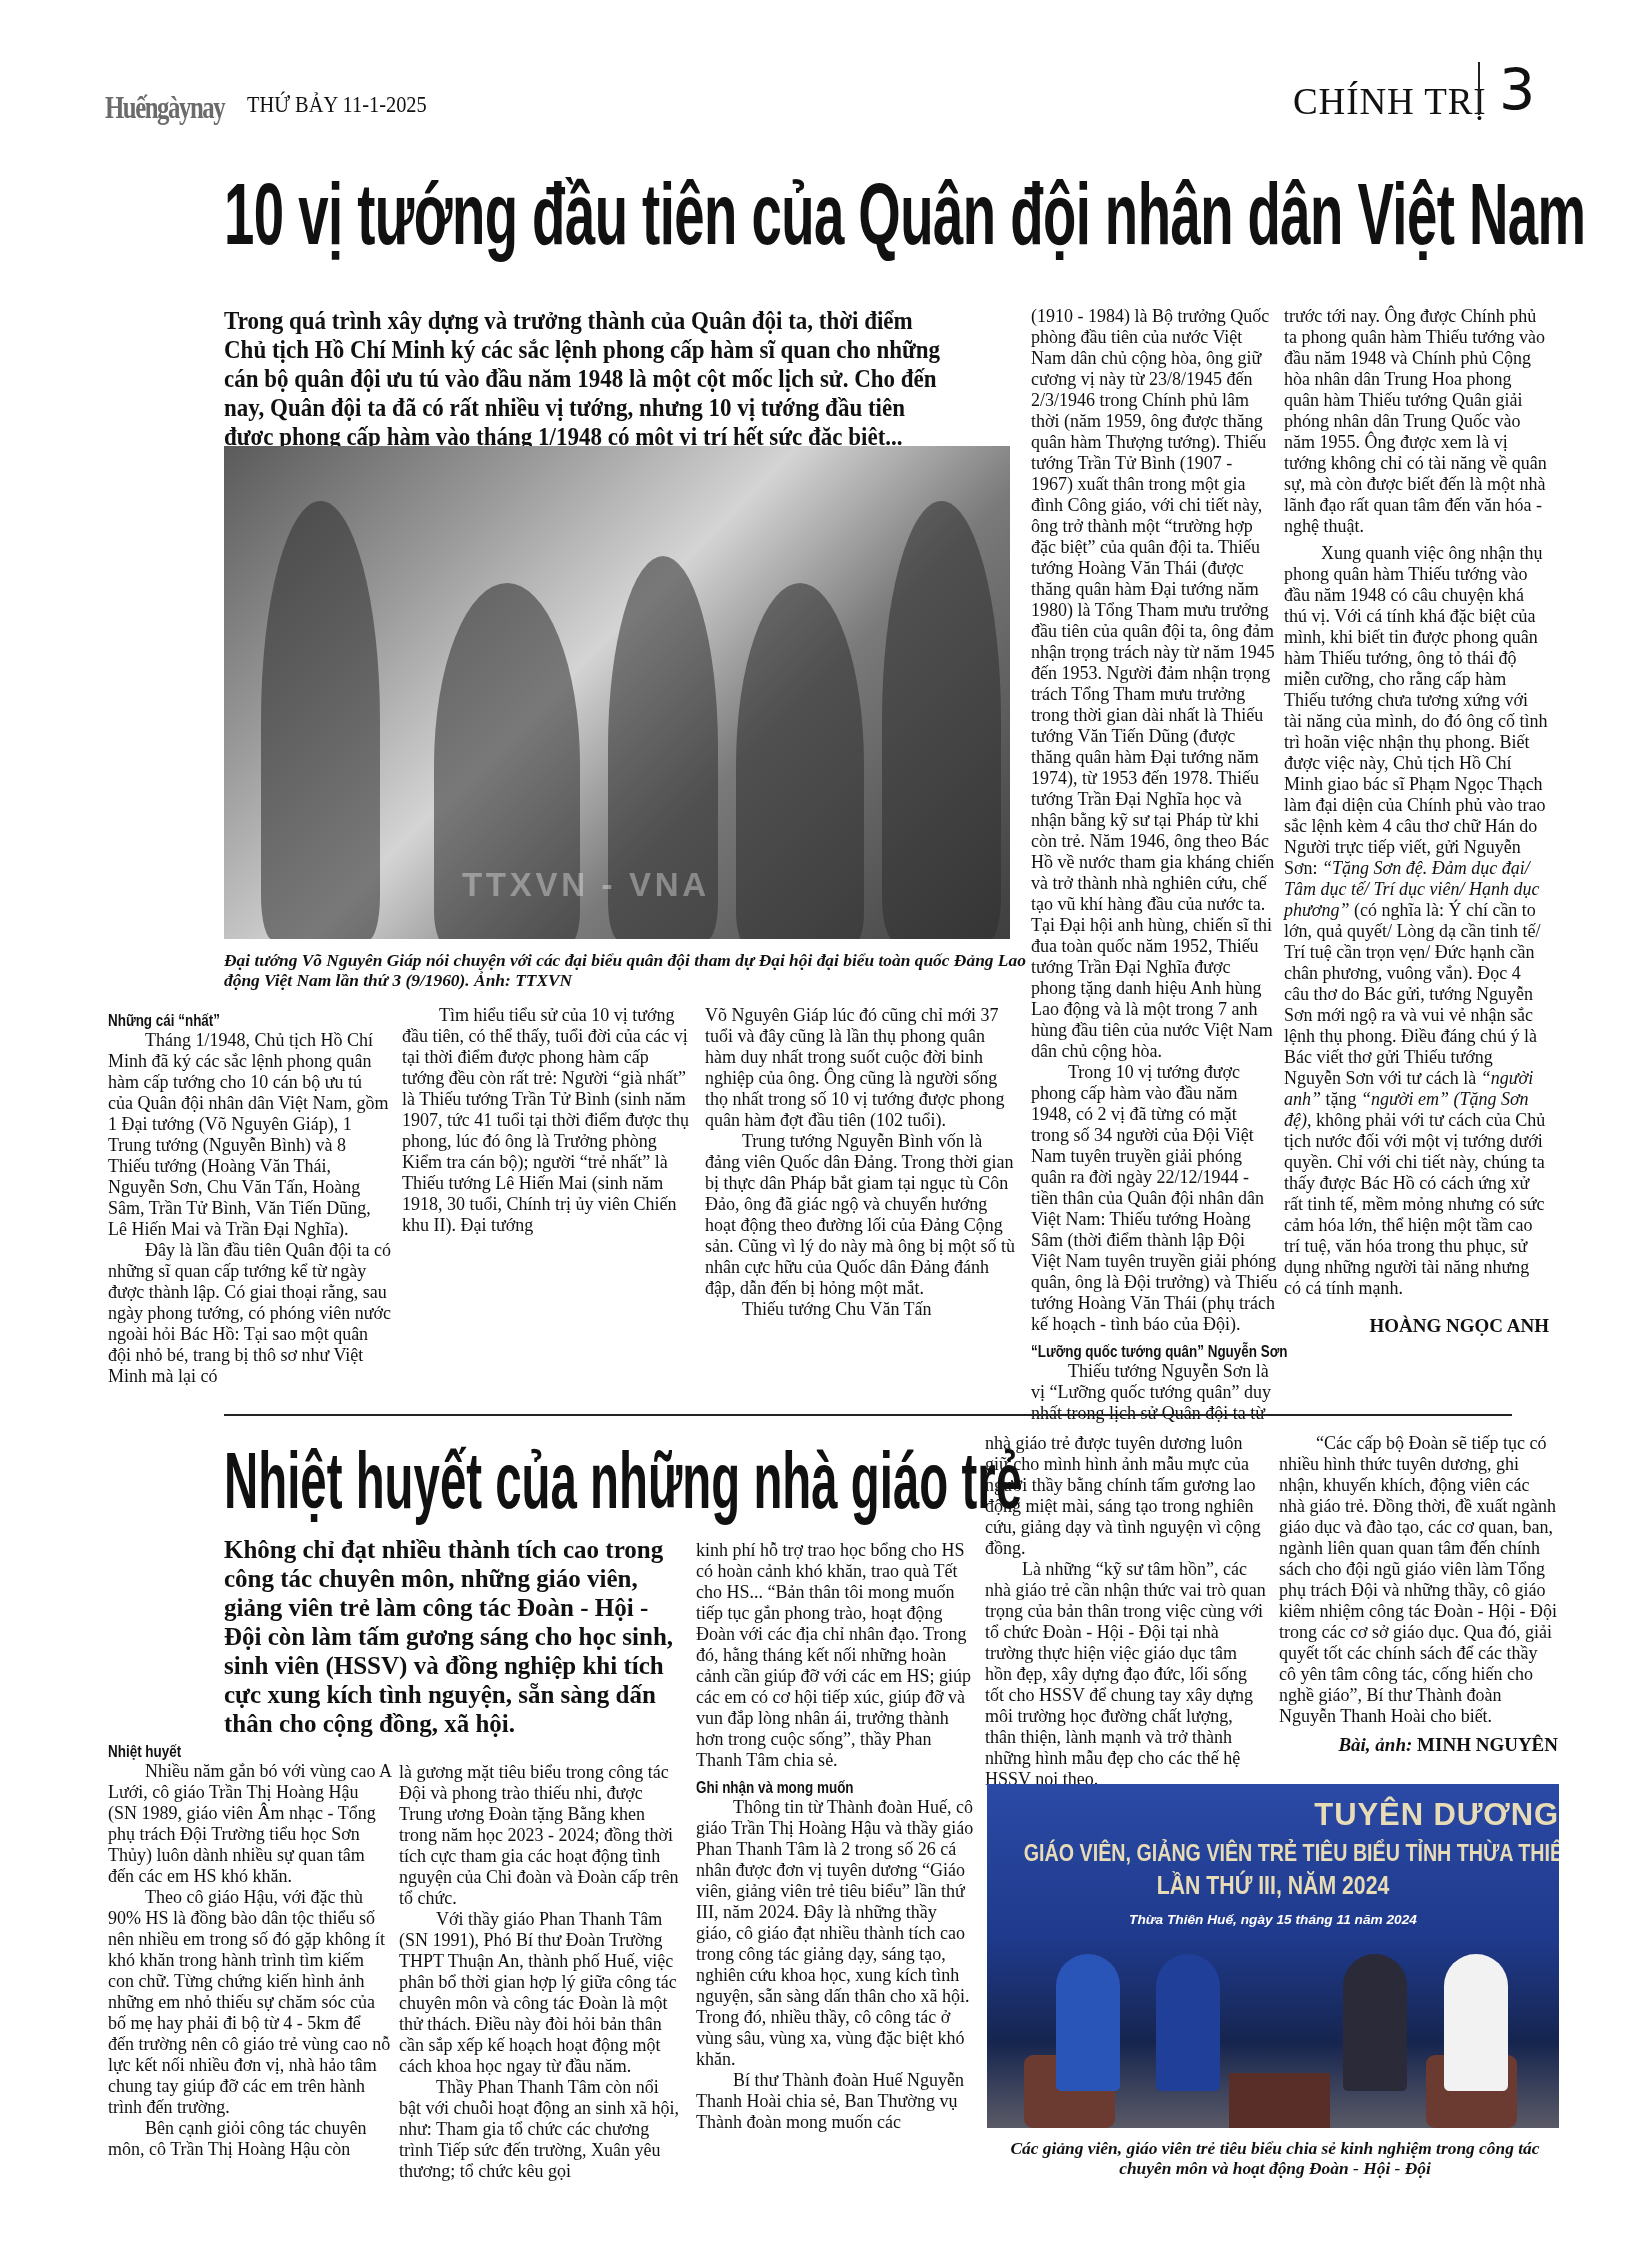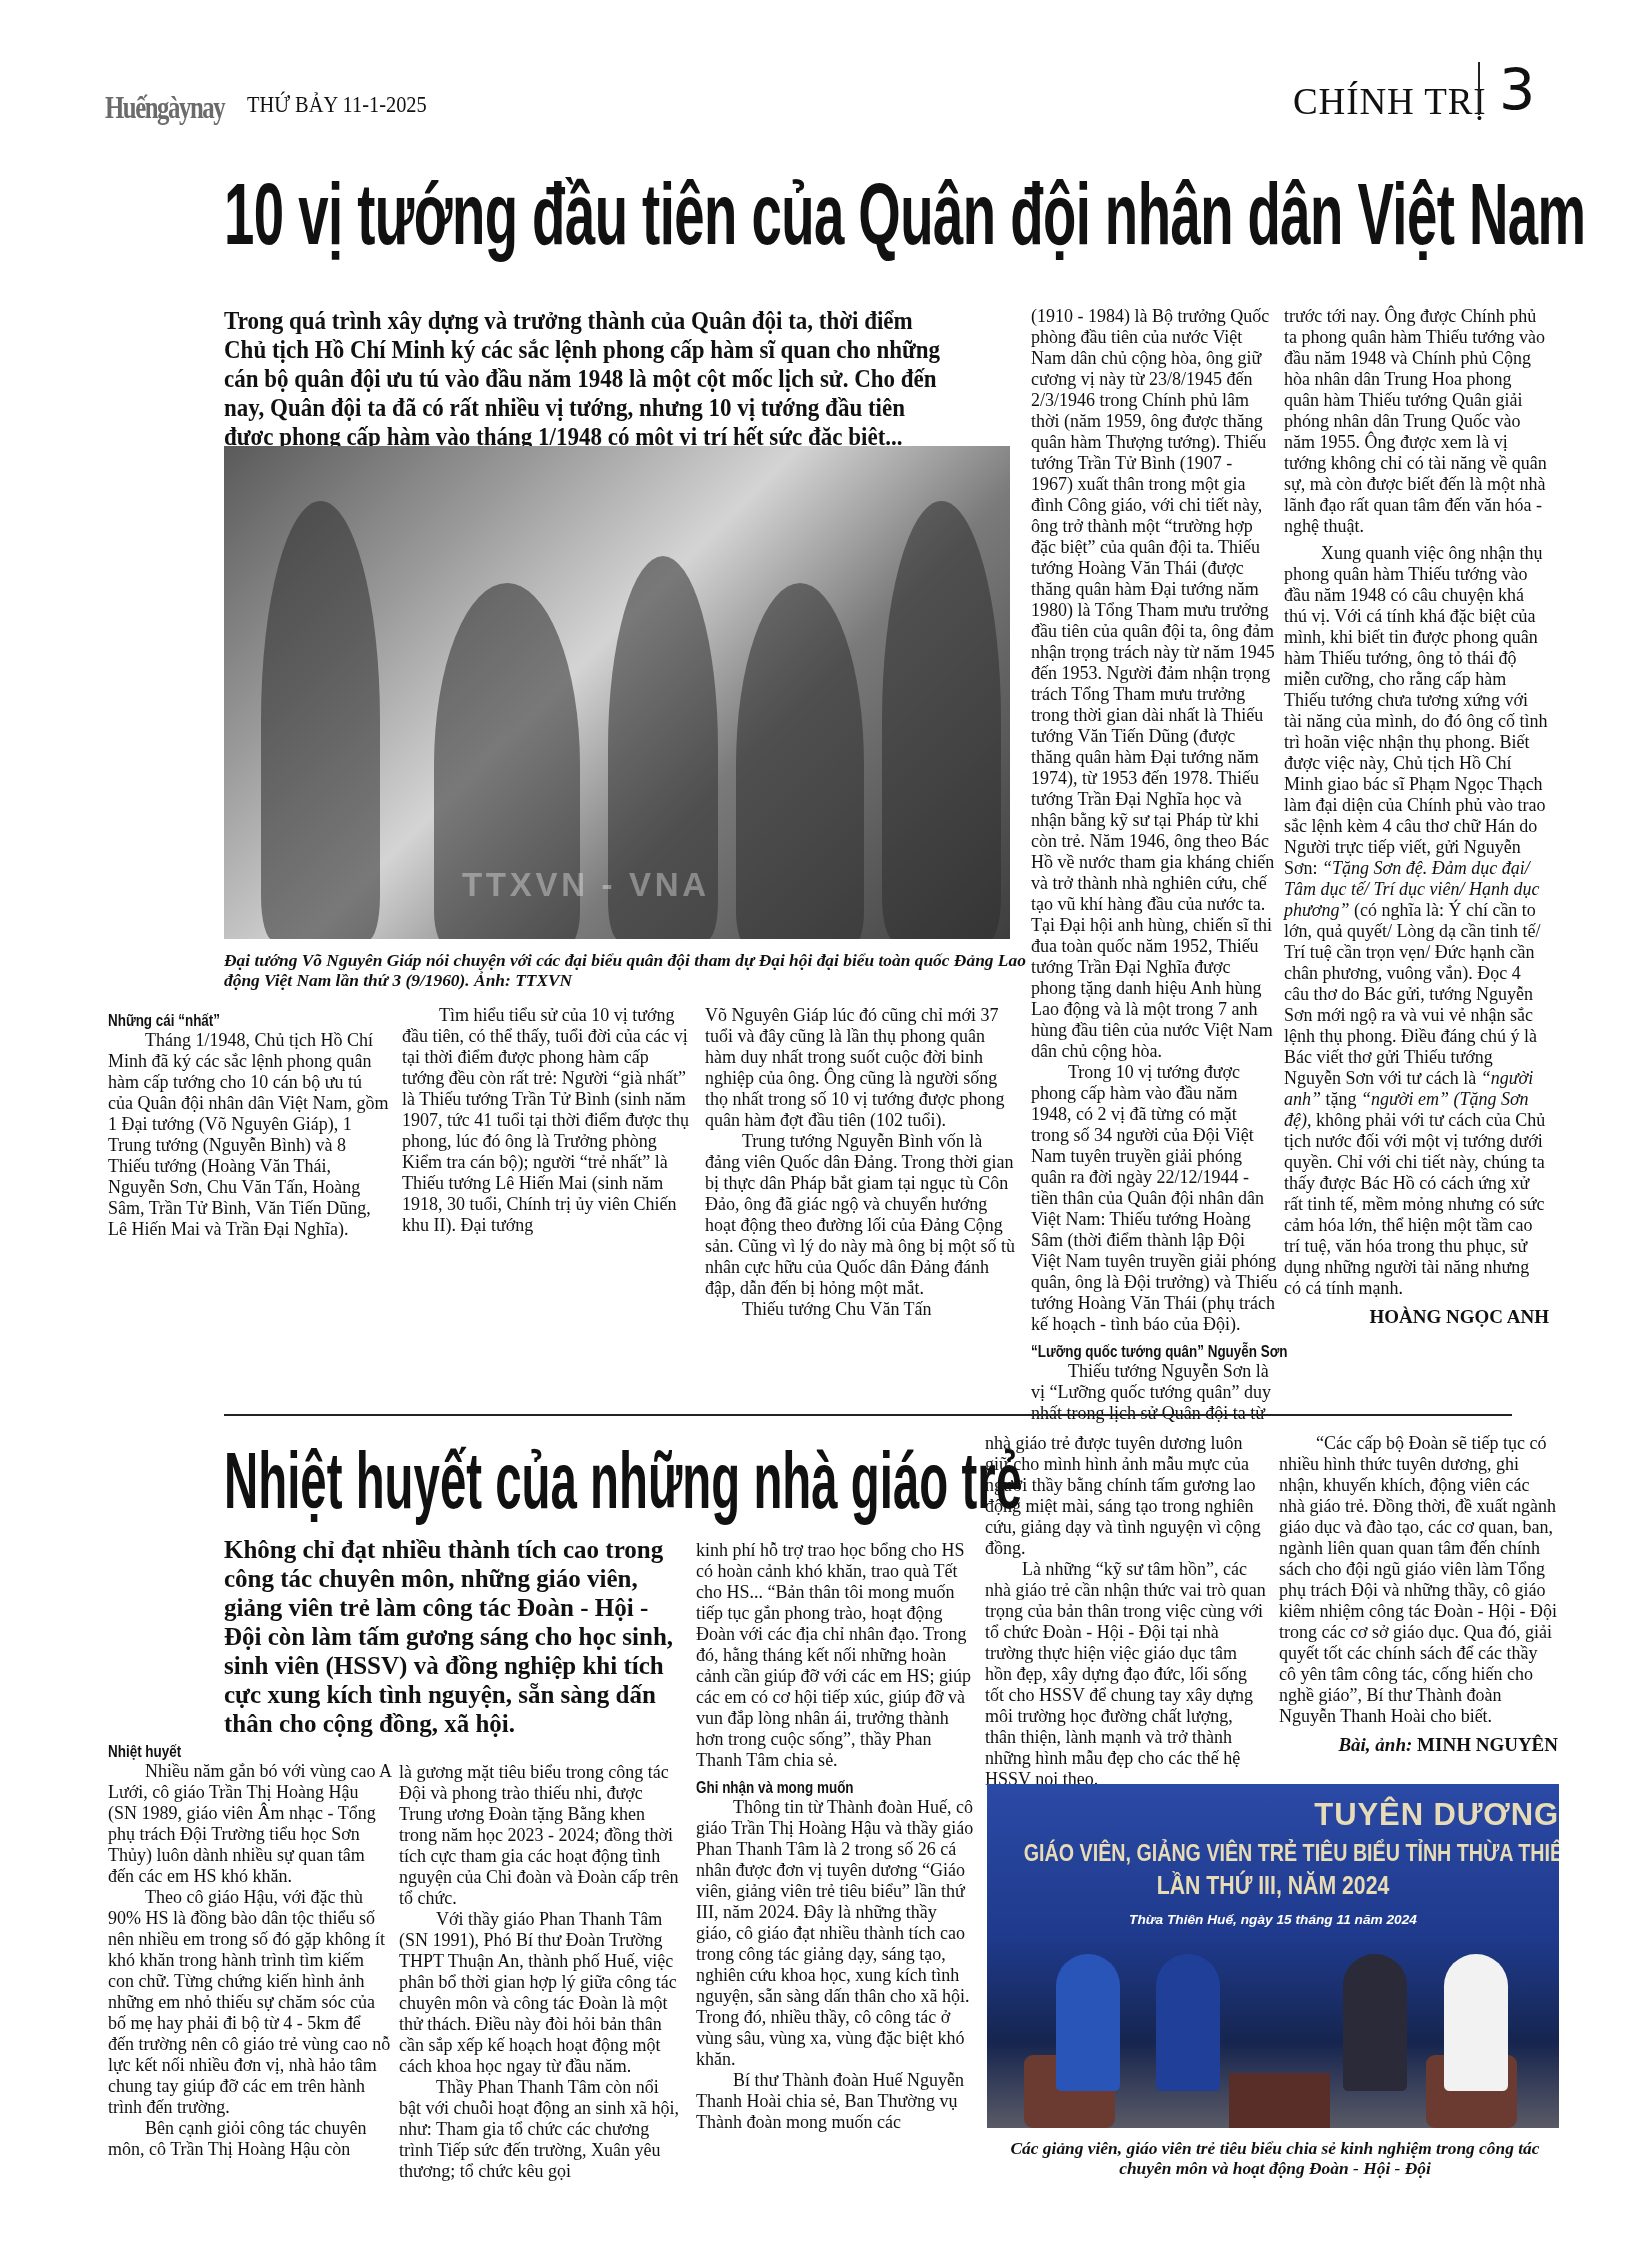--- a/index.html
+++ b/index.html
@@ -58,26 +58,27 @@
 <div class="col" style="left:1031px;top:306px;width:247px;">
   <p class="noind">(1910 - 1984) là Bộ trưởng Quốc phòng đầu tiên của nước Việt Nam dân chủ cộng hòa, ông giữ cương vị này từ 23/8/1945 đến 2/3/1946 trong Chính phủ lâm thời (năm 1959, ông được thăng quân hàm Thượng tướng). Thiếu tướng Trần Tử Bình (1907 - 1967) xuất thân trong một gia đình Công giáo, với chi tiết này, ông trở thành một “trường hợp đặc biệt” của quân đội ta. Thiếu tướng Hoàng Văn Thái (được thăng quân hàm Đại tướng năm 1980) là Tổng Tham mưu trưởng đầu tiên của quân đội ta, ông đảm nhận trọng trách này từ năm 1945 đến 1953. Người đảm nhận trọng trách Tổng Tham mưu trưởng trong thời gian dài nhất là Thiếu tướng Văn Tiến Dũng (được thăng quân hàm Đại tướng năm 1974), từ 1953 đến 1978. Thiếu tướng Trần Đại Nghĩa học và nhận bằng kỹ sư tại Pháp từ khi còn trẻ. Năm 1946, ông theo Bác Hồ về nước tham gia kháng chiến và trở thành nhà nghiên cứu, chế tạo vũ khí hàng đầu của nước ta. Tại Đại hội anh hùng, chiến sĩ thi đua toàn quốc năm 1952, Thiếu tướng Trần Đại Nghĩa được phong tặng danh hiệu Anh hùng Lao động và là một trong 7 anh hùng đầu tiên của nước Việt Nam dân chủ cộng hòa.</p>
   <p>Trong 10 vị tướng được phong cấp hàm vào đầu năm 1948, có 2 vị đã từng có mặt trong số 34 người của Đội Việt Nam tuyên truyền giải phóng quân ra đời ngày 22/12/1944 - tiền thân của Quân đội nhân dân Việt Nam: Thiếu tướng Hoàng Sâm (thời điểm thành lập Đội Việt Nam tuyên truyền giải phóng quân, ông là Đội trưởng) và Thiếu tướng Hoàng Văn Thái (phụ trách kế hoạch - tình báo của Đội).</p>
   <div class="subhead" style="margin-top:5.5px;">“Lưỡng quốc tướng quân” Nguyễn Sơn</div>
   <p>Thiếu tướng Nguyễn Sơn là vị “Lưỡng quốc tướng quân” duy nhất trong lịch sử Quân đội ta từ</p>
 </div>
 
 <div class="col" style="left:1284px;top:306px;width:265px;">
   <p class="noind">trước tới nay. Ông được Chính phủ ta phong quân hàm Thiếu tướng vào đầu năm 1948 và Chính phủ Cộng hòa nhân dân Trung Hoa phong quân hàm Thiếu tướng Quân giải phóng nhân dân Trung Quốc vào năm 1955. Ông được xem là vị tướng không chỉ có tài năng về quân sự, mà còn được biết đến là một nhà lãnh đạo rất quan tâm đến văn hóa - nghệ thuật.</p>
   <p style="margin-top:5.5px;"><span>Xung quanh việc ông nhận thụ phong quân hàm Thiếu tướng vào đầu năm 1948 có câu chuyện khá thú vị. Với cá tính khá đặc biệt của mình, khi biết tin được phong quân hàm Thiếu tướng, ông tỏ thái độ miễn cưỡng, cho rằng cấp hàm Thiếu tướng chưa tương xứng với tài năng của mình, do đó ông cố tình trì hoãn việc nhận thụ phong. Biết được việc này, Chủ tịch Hồ Chí Minh giao bác sĩ Phạm Ngọc Thạch làm đại diện của Chính phủ vào trao sắc lệnh kèm 4 câu thơ chữ Hán do Người trực tiếp viết, gửi Nguyễn Sơn: </span><i>“Tặng Sơn đệ. Đảm dục đại/ Tâm dục tế/ Trí dục viên/ Hạnh dục phương”</i><span> (có nghĩa là: Ý chí cần to lớn, quả quyết/ Lòng dạ cần tinh tế/ Trí tuệ cần trọn vẹn/ Đức hạnh cần chân phương, vuông vắn). Đọc 4 câu thơ do Bác gửi, tướng Nguyễn Sơn mới ngộ ra và vui vẻ nhận sắc lệnh thụ phong. Điều đáng chú ý là Bác viết thơ gửi Thiếu tướng Nguyễn Sơn với tư cách là </span><i>“người anh”</i><span> tặng </span><i>“người em” (Tặng Sơn đệ),</i><span> không phải với tư cách của Chủ tịch nước đối với một vị tướng dưới quyền. Chỉ với chi tiết này, chúng ta thấy được Bác Hồ có cách ứng xử rất tinh tế, mềm mỏng nhưng có sức cảm hóa lớn, thể hiện một tầm cao trí tuệ, văn hóa trong thu phục, sử dụng những người tài năng nhưng có cá tính mạnh.</span></p>
-  <div class="byline" style="margin-top:7px;">HOÀNG NGỌC ANH</div>
+  <div class="byline" style="margin-top:16px;">HOÀNG NGỌC ANH</div>
 </div>
 
 <div class="col" style="left:108px;top:1010px;width:283px;">
   <div class="subhead">Những cái “nhất”</div>
   <p>Tháng 1/1948, Chủ tịch Hồ Chí Minh đã ký các sắc lệnh phong quân hàm cấp tướng cho 10 cán bộ ưu tú của Quân đội nhân dân Việt Nam, gồm 1 Đại tướng (Võ Nguyên Giáp), 1 Trung tướng (Nguyễn Bình) và 8 Thiếu tướng (Hoàng Văn Thái, Nguyễn Sơn, Chu Văn Tấn, Hoàng Sâm, Trần Tử Bình, Văn Tiến Dũng, Lê Hiến Mai và Trần Đại Nghĩa).</p>
+  <p>Đây là lần đầu tiên Quân đội ta có những sĩ quan cấp tướng kể từ ngày được thành lập. Có giai thoại rằng, sau ngày phong tướng, có phóng viên nước ngoài hỏi Bác Hồ: Tại sao một quân đội nhỏ bé, trang bị thô sơ như Việt Minh mà lại có</p>
 </div>
 <div class="col" style="left:402px;top:1005px;width:292px;">
   <p>Tìm hiểu tiểu sử của 10 vị tướng đầu tiên, có thể thấy, tuổi đời của các vị tại thời điểm được phong hàm cấp tướng đều còn rất trẻ: Người “già nhất” là Thiếu tướng Trần Tử Bình (sinh năm 1907, tức 41 tuổi tại thời điểm được thụ phong, lúc đó ông là Trưởng phòng Kiểm tra cán bộ); người “trẻ nhất” là Thiếu tướng Lê Hiến Mai (sinh năm 1918, 30 tuổi, Chính trị ủy viên Chiến khu II). Đại tướng</p>
 </div>
 <div class="col" style="left:705px;top:1005px;width:311px;">
   <p class="noind">Võ Nguyên Giáp lúc đó cũng chỉ mới 37 tuổi và đây cũng là lần thụ phong quân hàm duy nhất trong suốt cuộc đời binh nghiệp của ông. Ông cũng là người sống thọ nhất trong số 10 vị tướng được phong quân hàm đợt đầu tiên (102 tuổi).</p>
   <p>Trung tướng Nguyễn Bình vốn là đảng viên Quốc dân Đảng. Trong thời gian bị thực dân Pháp bắt giam tại ngục tù Côn Đảo, ông đã giác ngộ và chuyển hướng hoạt động theo đường lối của Đảng Cộng sản. Cũng vì lý do này mà ông bị một số tù nhân cực hữu của Quốc dân Đảng đánh đập, dẫn đến bị hỏng một mắt.</p>
   <p>Thiếu tướng Chu Văn Tấn</p>
 </div>
 

